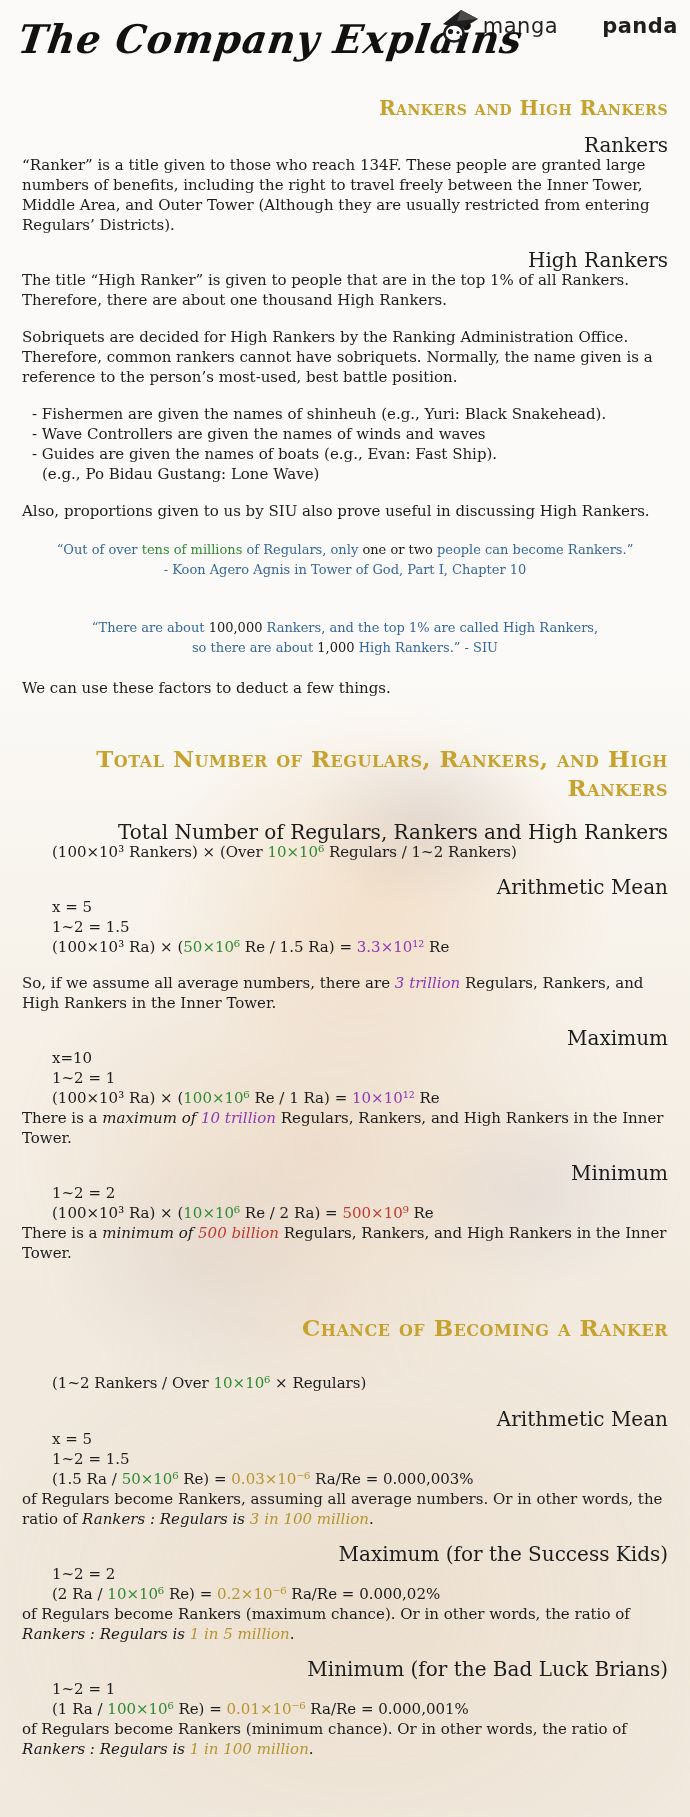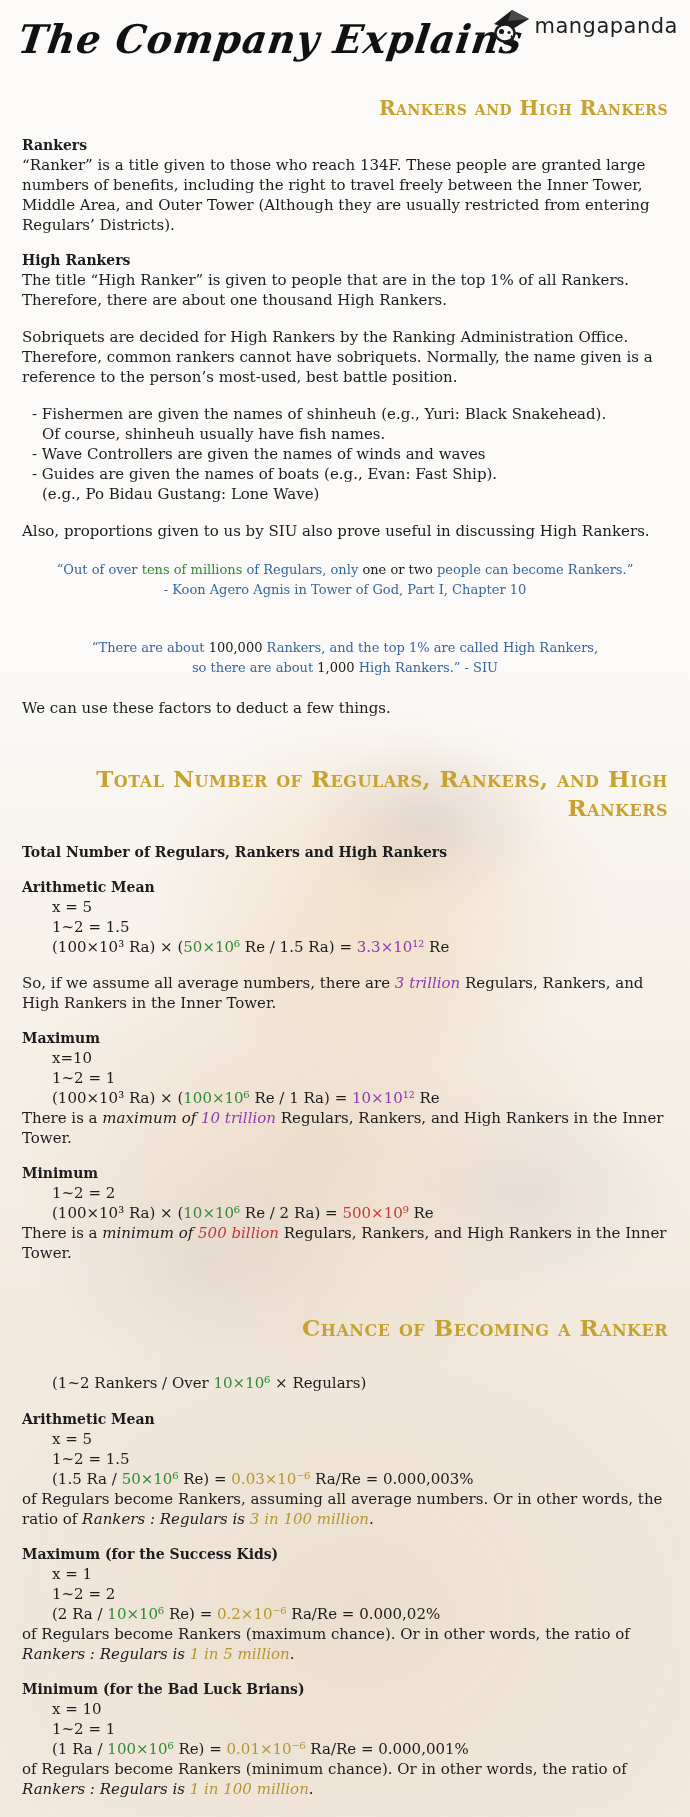--- a/index.html
+++ b/index.html
@@ -28,30 +28,30 @@
   .script-title{
     position:absolute;left:22px;top:16px;
     font-size:38px;font-style:italic;font-weight:700;
     letter-spacing:1px;color:#111;
     transform:skewX(-8deg) scaleY(1.04);transform-origin:left top;
     white-space:nowrap;
   }
   .logo{position:absolute;right:12px;top:8px;display:flex;align-items:center;gap:2px;}
   .logo-text{font-family:"DejaVu Sans","Liberation Sans",sans-serif;font-size:21px;color:#1f1f1f;letter-spacing:0.5px;}
   .logo-text .lt{font-weight:400;}
-  .logo-text .lb{font-weight:400;}
+  .logo-text .lb{font-weight:700;margin-left:44px;}
   .content{position:relative;z-index:1;padding:0 22px;}
   .blk{min-height:0;}
   .h-sm,.h-lg{
     text-align:right;color:#c7a22f;font-variant:small-caps;font-weight:600;
     letter-spacing:0.5px;
   }
   .h-sm{font-size:20px;line-height:24px;margin:0 0 16px 0;}
   .h-lg{font-size:23px;line-height:29px;margin:0 0 21px 0;}
-  .bold{font-weight:700;font-size:14px;line-height:19px;}
+  .bold{font-weight:400;font-size:20px;line-height:19px;text-align:right;}
   .body,.list,.list2,.indent{font-size:15px;line-height:20px;}
   .indent{padding-left:30px;}
   .list{padding-left:10px;}
   .list2{padding-left:20px;}
   .quote{font-size:13px;line-height:20px;text-align:center;}
   .r-i{font-style:italic;}
   .r-blue{color:#35679e;}
   .r-green{color:#2f8b32;}
   .r-purple{color:#9139b4;}
   .r-red{color:#c13a31;text-align:right;}
@@ -84,37 +84,37 @@
       <div class="blk h-sm">Rankers and High Rankers</div>
       <div class="blk bold">Rankers</div>
       <div class="blk body"><span>“Ranker” is a title given to those who reach 134F. These people are granted large numbers of benefits, including the right to travel freely between the Inner Tower, Middle Area, and Outer Tower (Although they are usually restricted from entering Regulars’ Districts).</span></div>
       <div class="blk gap" style="height: 16px;"></div>
       <div class="blk bold">High Rankers</div>
       <div class="blk body"><span>The title “High Ranker” is given to people that are in the top 1% of all Rankers. Therefore, there are about one thousand High Rankers.</span></div>
       <div class="blk gap" style="height: 17px;"></div>
       <div class="blk body"><span>Sobriquets are decided for High Rankers by the Ranking Administration Office. Therefore, common rankers cannot have sobriquets. Normally, the name given is a reference to the person’s most-used, best battle position.</span></div>
       <div class="blk gap" style="height: 17px;"></div>
       <div class="blk list"><span>- Fishermen are given the names of shinheuh (e.g., Yuri: Black Snakehead).</span></div>
-      <div class="blk list2"><span>Of course, shinheuh usually have fish names.</span></div>
       <div class="blk list"><span>- Wave Controllers are given the names of winds and waves</span></div>
       <div class="blk list"><span>- Guides are given the names of boats (e.g., Evan: Fast Ship).</span></div>
       <div class="blk list2"><span>(e.g., Po Bidau Gustang: Lone Wave)</span></div>
       <div class="blk gap" style="height: 17px;"></div>
       <div class="blk body"><span>Also, proportions given to us by SIU also prove useful in discussing High Rankers.</span></div>
       <div class="blk gap" style="height: 19px;"></div>
       <div class="blk quote"><span class="r-blue">“Out of over </span><span class="r-green">tens of millions</span><span class="r-blue"> of Regulars, only </span><span>one or two</span><span class="r-blue"> people can become Rankers.”</span></div>
       <div class="blk quote"><span class="r-blue">- Koon Agero Agnis in Tower of God, Part I, Chapter 10</span></div>
       <div class="blk gap" style="height: 38px;"></div>
       <div class="blk quote"><span class="r-blue">“There are about </span><span>100,000</span><span class="r-blue"> Rankers, and the top 1% are called High Rankers,</span></div>
       <div class="blk quote"><span class="r-blue">so there are about </span><span>1,000</span><span class="r-blue"> High Rankers.” - SIU</span></div>
       <div class="blk gap" style="height: 20px;"></div>
       <div class="blk body"><span>We can use these factors to deduct a few things.</span></div>
       <div class="blk gap" style="height: 46px;"></div>
       <div class="blk h-lg">Total Number of Regulars, Rankers, and High Rankers</div>
       <div class="blk bold">Total Number of Regulars, Rankers and High Rankers</div>
+      <div class="blk indent"><span>(100×10³ Rankers) × (Over </span><span class="r-green">10×10⁶</span><span> Regulars / 1~2 Rankers)</span></div>
       <div class="blk gap" style="height: 16px;"></div>
       <div class="blk bold">Arithmetic Mean</div>
       <div class="blk indent"><span>x = 5</span></div>
       <div class="blk indent"><span>1~2 = 1.5</span></div>
       <div class="blk indent"><span>(100×10³ Ra) × (</span><span class="r-green">50×10⁶</span><span> Re / 1.5 Ra) = </span><span class="r-purple">3.3×10¹²</span><span> Re</span></div>
       <div class="blk gap" style="height: 16px;"></div>
       <div class="blk body"><span>So, if we assume all average numbers, there are </span><span class="r-i r-purple">3 trillion</span><span> Regulars, Rankers, and High Rankers in the Inner Tower.</span></div>
       <div class="blk gap" style="height: 16px;"></div>
       <div class="blk bold">Maximum</div>
       <div class="blk indent"><span>x=10</span></div>
@@ -131,24 +131,22 @@
       <div class="blk gap" style="height: 10px;"></div>
       <div class="blk indent"><span>(1~2 Rankers / Over </span><span class="r-green">10×10⁶</span><span> × Regulars)</span></div>
       <div class="blk gap" style="height: 17px;"></div>
       <div class="blk bold">Arithmetic Mean</div>
       <div class="blk indent"><span>x = 5</span></div>
       <div class="blk indent"><span>1~2 = 1.5</span></div>
       <div class="blk indent"><span>(1.5 Ra / </span><span class="r-green">50×10⁶</span><span> Re) = </span><span class="r-gold">0.03×10⁻⁶</span><span> Ra/Re = 0.000,003%</span></div>
       <div class="blk body"><span>of Regulars become Rankers, assuming all average numbers. Or in other words, the ratio of </span><span class="r-i">Rankers : Regulars is </span><span class="r-i r-gold">3 in 100 million</span><span>.</span></div>
       <div class="blk gap" style="height: 16px;"></div>
       <div class="blk bold">Maximum (for the Success Kids)</div>
-      <div class="blk indent"><span>x = 1</span></div>
       <div class="blk indent"><span>1~2 = 2</span></div>
       <div class="blk indent"><span>(2 Ra / </span><span class="r-green">10×10⁶</span><span> Re) = </span><span class="r-gold">0.2×10⁻⁶</span><span> Ra/Re = 0.000,02%</span></div>
       <div class="blk body"><span>of Regulars become Rankers (maximum chance). Or in other words, the ratio of </span><span class="r-i">Rankers : Regulars is </span><span class="r-i r-gold">1 in 5 million</span><span>.</span></div>
       <div class="blk gap" style="height: 16px;"></div>
       <div class="blk bold">Minimum (for the Bad Luck Brians)</div>
-      <div class="blk indent"><span>x = 10</span></div>
       <div class="blk indent"><span>1~2 = 1</span></div>
       <div class="blk indent"><span>(1 Ra / </span><span class="r-green">100×10⁶</span><span> Re) = </span><span class="r-gold">0.01×10⁻⁶</span><span> Ra/Re = 0.000,001%</span></div>
       <div class="blk body"><span>of Regulars become Rankers (minimum chance). Or in other words, the ratio of </span><span class="r-i">Rankers : Regulars is </span><span class="r-i r-gold">1 in 100 million</span><span>.</span></div>
     </div>
 </div>
 
 </body></html>

